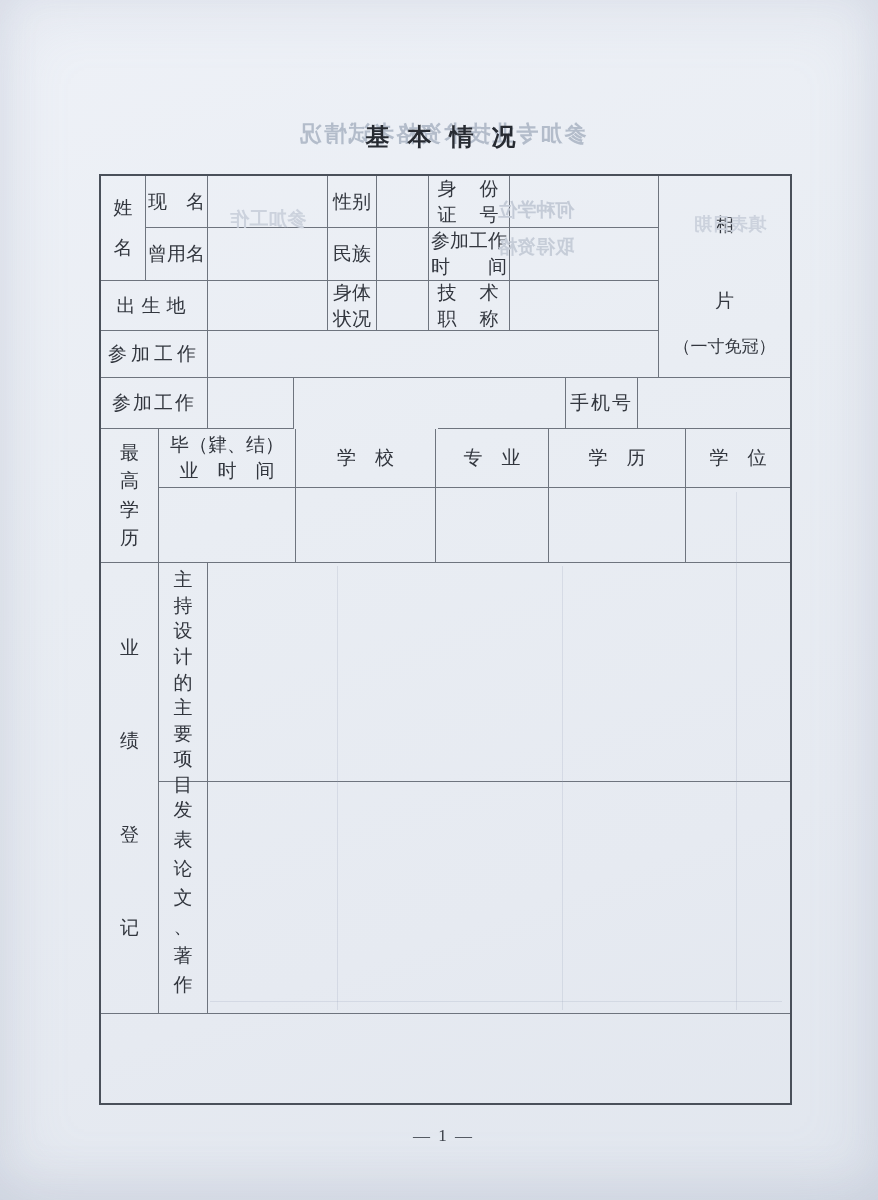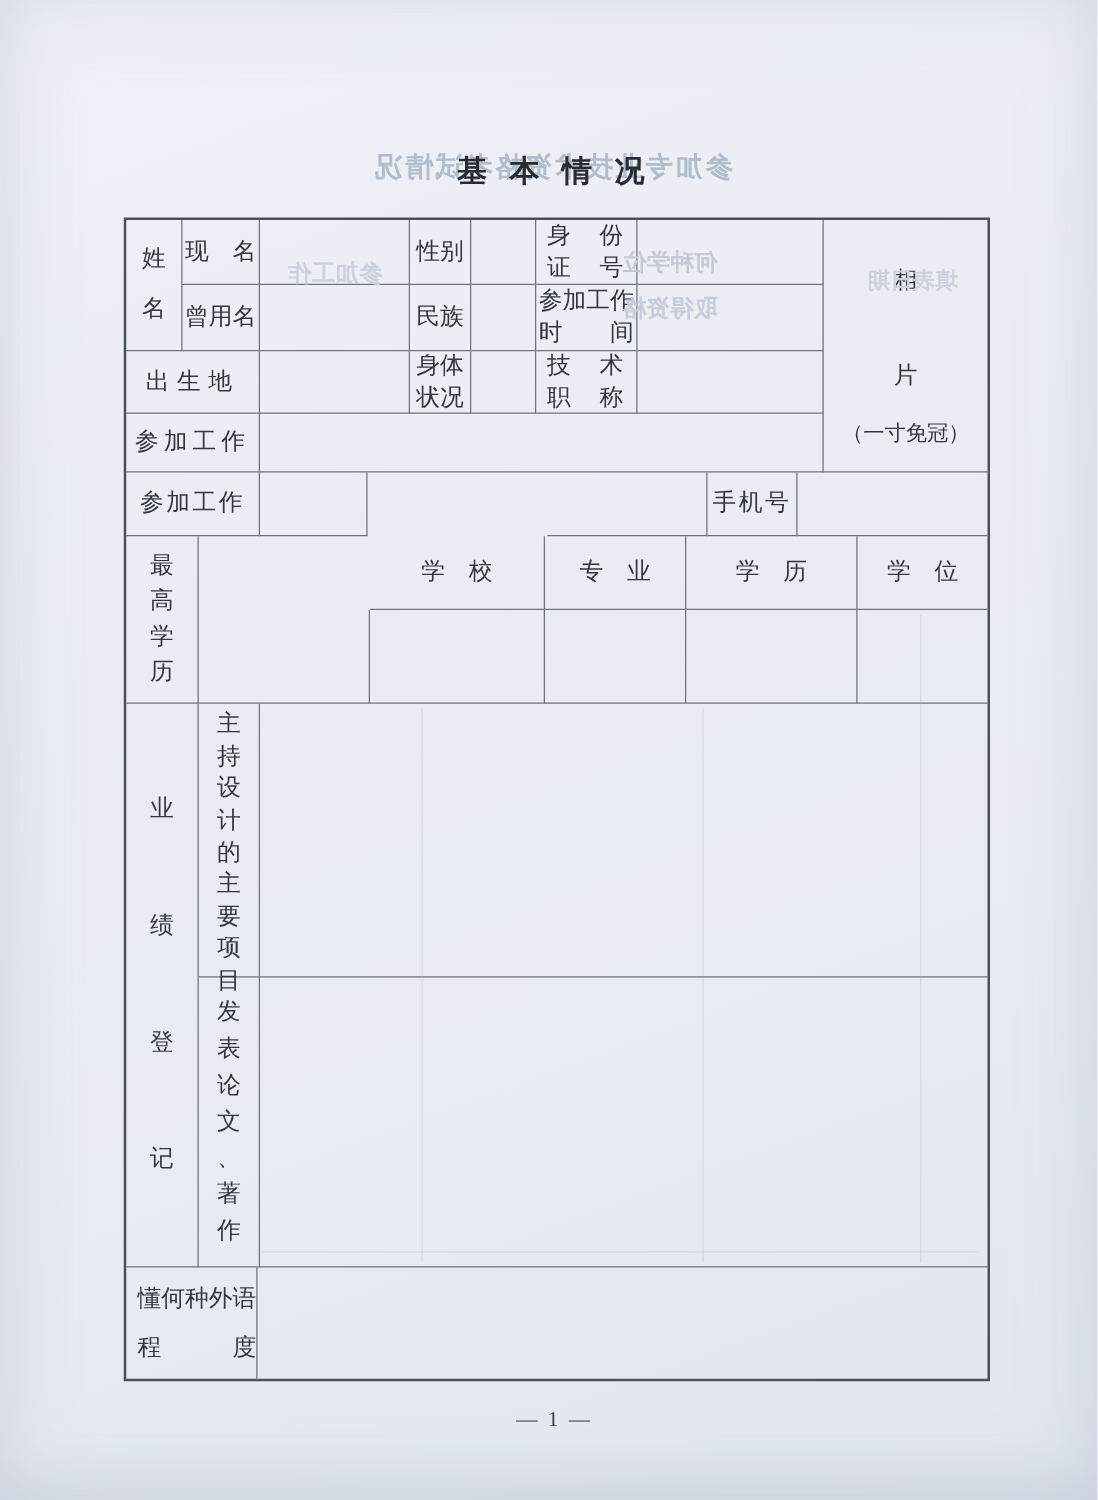--- a/index.html
+++ b/index.html
@@ -97,39 +97,39 @@
     <div class="cell ls4" style="left:0;top:155px;width:107px;height:47px;">参加工作</div>
     <div class="cell" style="left:107px;top:155px;width:451px;height:47px;"></div>
 
     <div class="cell ls2" style="left:0;top:202px;width:107px;height:51px;">参加工作</div>
     <div class="cell" style="left:107px;top:202px;width:86px;height:51px;"></div>
     <div class="cell" style="left:337px;top:202px;width:128px;height:51px;"></div>
     <div class="cell ls2" style="left:465px;top:202px;width:72px;height:51px;">手机号</div>
     <div class="cell er" style="left:537px;top:202px;width:152px;height:51px;"></div>
 
     <div class="cell vert" style="left:0;top:253px;width:58px;height:134px;justify-content:center;line-height:1.5;padding:0;"><span>最</span><span>高</span><span>学</span><span>历</span></div>
+    <div class="cell" style="left:58px;top:253px;width:137px;height:59px;">毕（肄、结）
+业　时　间</div>
     <div class="cell" style="left:195px;top:253px;width:140px;height:59px;">学　校</div>
     <div class="cell" style="left:448px;top:253px;width:137px;height:59px;">学　历</div>
     <div class="cell" style="left:335px;top:253px;width:113px;height:59px;">专　业</div>
     <div class="cell er" style="left:585px;top:253px;width:104px;height:59px;text-align:center;">学　位</div>
 
     <div class="cell" style="left:58px;top:312px;width:137px;height:75px;"></div>
     <div class="cell" style="left:195px;top:312px;width:140px;height:75px;"></div>
     <div class="cell" style="left:335px;top:312px;width:113px;height:75px;"></div>
     <div class="cell" style="left:448px;top:312px;width:137px;height:75px;"></div>
     <div class="cell er" style="left:585px;top:312px;width:104px;height:75px;"></div>
 
     <div class="cell vert" style="left:0;top:387px;width:58px;height:451px;"><span>业</span><span>绩</span><span>登</span><span>记</span></div>
     <div class="cell vert" style="left:58px;top:387px;width:49px;height:219px;"><span>主</span><span>持</span><span>设</span><span>计</span><span>的</span><span>主</span><span>要</span><span>项</span><span>目</span></div>
     <div class="cell er" style="left:107px;top:387px;width:582px;height:219px;"></div>
     <div class="cell vert" style="left:58px;top:606px;width:49px;height:232px;padding:12px 0;"><span>发</span><span>表</span><span>论</span><span>文</span><span>、</span><span>著</span><span>作</span></div>
     <div class="cell er" style="left:107px;top:606px;width:582px;height:232px;"></div>
 
-    <div class="cell eb lang" style="left:0;top:838px;width:105px;height:89px;">懂何种外语
-程　　　度</div>
     <div class="cell er eb" style="left:105px;top:838px;width:584px;height:89px;"></div>
   </div>
 
   <div class="ghost g-a">何种学位</div>
   <div class="ghost g-b">取得资格</div>
   <div class="ghost g-c">参加工作</div>
   <div class="ghost g-d">填表日期</div>
 
   <div class="bleedline bl-v1"></div>
   <div class="bleedline bl-v2"></div>

